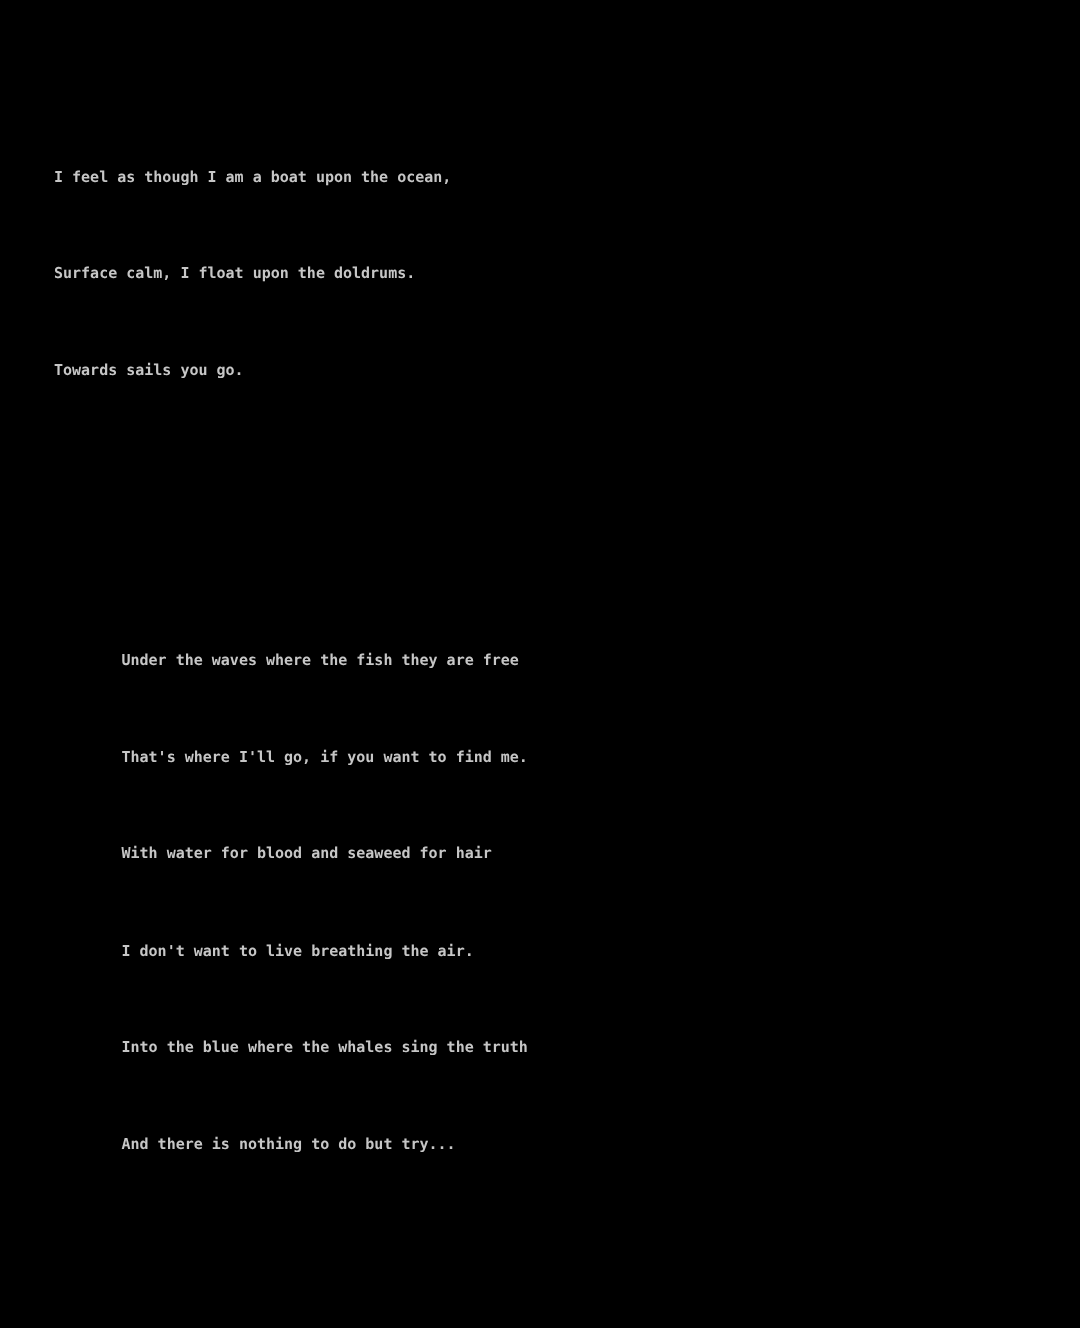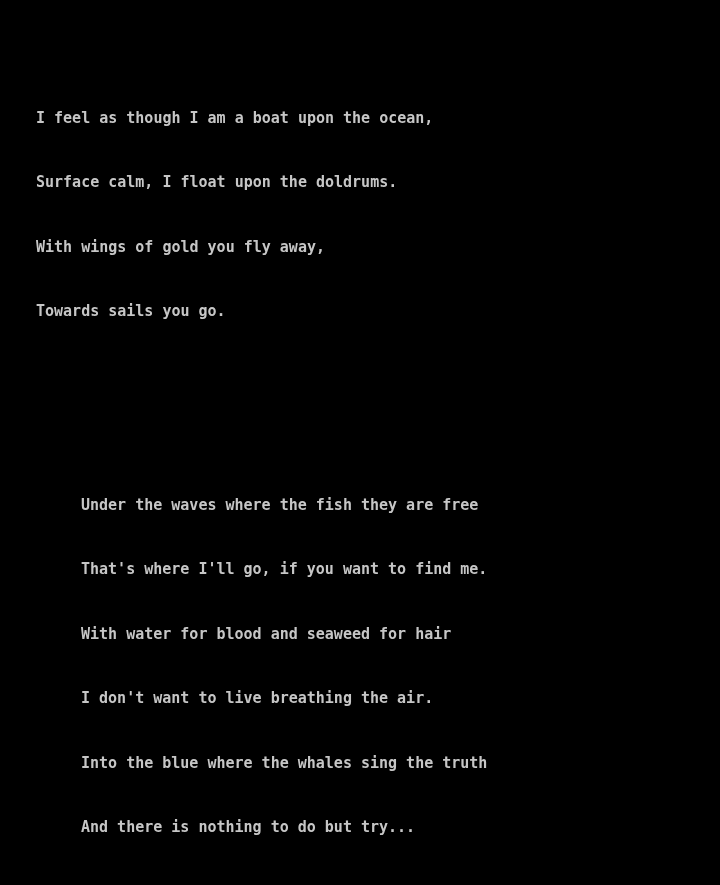--- a/index.html
+++ b/index.html
@@ -14,21 +14,21 @@
   }
   .screen {
     position: relative;
     width: 720px;
     height: 885px;
     background: #000000;
     box-sizing: border-box;
     padding: 0 0 0 36px;
     font-family: "DejaVu Sans Mono", monospace;
     font-weight: 700;
-    font-size: 15px;
+    font-size: 10px;
     line-height: 21.5px;
     color: #c6c6c6;
     white-space: pre;
   }
   .stanza { display: block; }
   .stanza + .stanza { margin-top: 21.5px; }  
   .line {
     height: 21.5px;
     white-space: pre;
   }
@@ -36,21 +36,20 @@
   .indent-5  { padding-left: 45px; }  
 </style>
 </head>
 <body>
 
 <div class="screen">
 
   <div class="stanza">
     <div class="line indent-0">I feel as though I am a boat upon the ocean,</div>
     <div class="line indent-0">Surface calm, I float upon the doldrums.</div>
-    <div class="line indent-0">With wings of gold you fly away,</div>
     <div class="line indent-0">Towards sails you go.</div>
   </div>
 
   <div class="stanza">
     <div class="line indent-5">Under the waves where the fish they are free</div>
     <div class="line indent-5">That's where I'll go, if you want to find me.</div>
     <div class="line indent-5">With water for blood and seaweed for hair</div>
     <div class="line indent-5">I don't want to live breathing the air.</div>
     <div class="line indent-5">Into the blue where the whales sing the truth</div>
     <div class="line indent-5">And there is nothing to do but try...</div>

